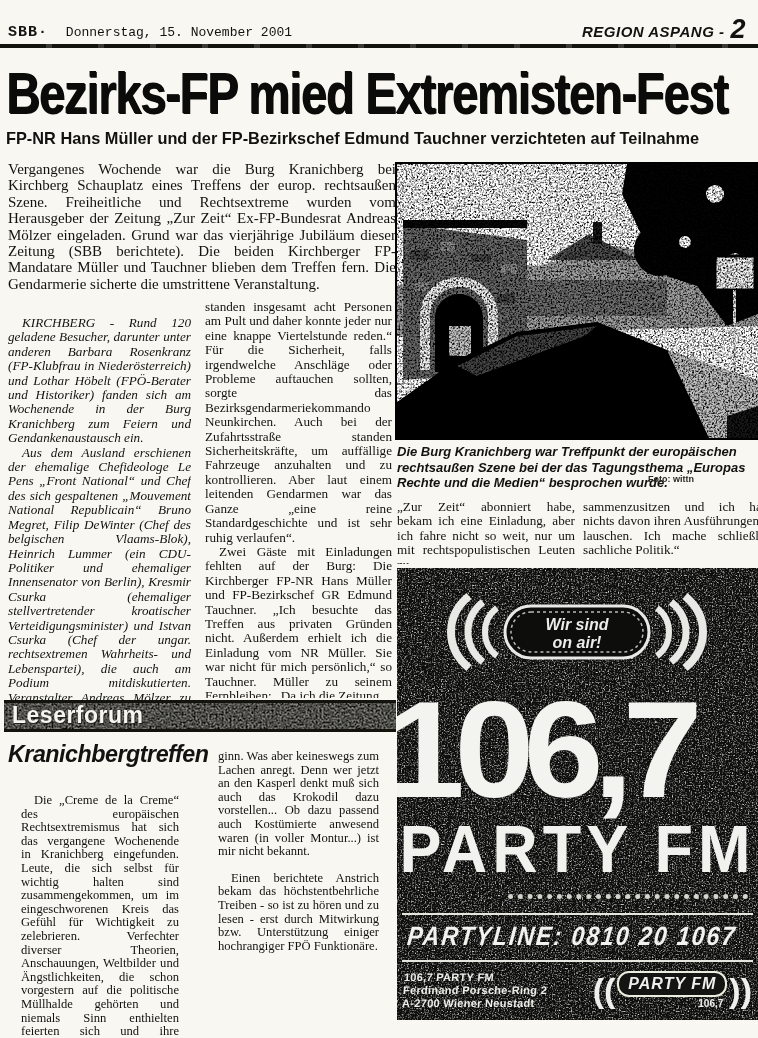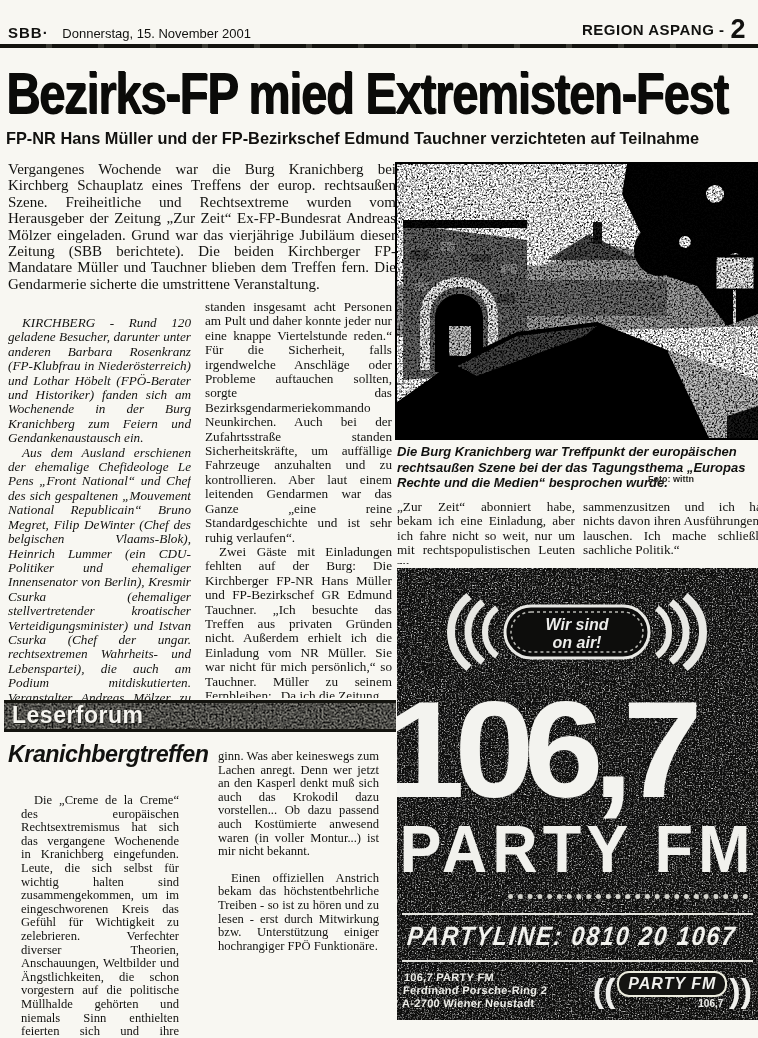--- a/index.html
+++ b/index.html
@@ -3,24 +3,24 @@
 <meta charset="utf-8">
 <style>
   html,body{margin:0;padding:0;background:#d8d6d0;}
   .page{
     position:relative; width:758px; height:1038px; margin:0 auto;
     background:#f8f7f2; overflow:hidden; color:#121210;
     font-family:"Liberation Serif", serif;
   }
   .abs{position:absolute;}
   
-  .mast{left:8px; top:24px; font-family:Liberation Sans, sans-serif; font-size:13px;}
+  .mast{left:8px; top:24px; font-family:Liberation Mono, monospace; font-size:13px;}
   .mast .logo{font-weight:bold; font-size:15px; letter-spacing:1px; margin-right:10px;}
   .region{right:12px; top:18px; font-family:"Liberation Sans",sans-serif; font-weight:bold;
-          font-size:15px; letter-spacing:.5px; display:flex; align-items:center; gap:6px;}
+          font-size:15px; letter-spacing:.5px; display:flex; align-items:flex-end; gap:6px;font-style:italic;}
   .region .pagenum{font-size:27px; line-height:22px;}
   .hrule{left:0; right:0; top:44px; height:4px;
          background:repeating-linear-gradient(90deg,#14140f 0 46px,#3a3a33 46px 52px);}
   
   .headline{left:6px; top:60px; font-family:"Liberation Sans",sans-serif; font-weight:bold;
             font-size:51px; letter-spacing:-1.5px; white-space:nowrap; color:#0b0b09;
             transform:scaleX(.93) scaleY(1.12); transform-origin:left top;
             text-shadow:1px 1px 0 #0b0b09;}
   .subhead{left:6px; top:129px; font-family:"Liberation Sans",sans-serif; font-weight:bold;
            font-size:17px; white-space:nowrap; transform:scaleX(.96); transform-origin:left top;}
@@ -228,21 +228,21 @@
     </svg>
     <span class="txt">Leserforum</span>
   </div>
   <div class="abs lfhead">Kranichbergtreffen</div>
   <div class="abs lfcol lfcol1">
     <p class="ind">Die „Creme de la Creme“ des europäischen Rechtsextremismus hat sich das vergangene Wochenende in Kranichberg eingefunden. Leute, die sich selbst für wichtig halten sind zusammengekommen, um im eingeschworenen Kreis das Gefühl für Wichtigkeit zu zelebrieren. Verfechter diverser Theorien, Anschauungen, Weltbilder und Ängstlichkeiten, die schon vorgestern auf die politische Müllhalde gehörten und niemals Sinn enthielten feierten sich und ihre Lebensfrustration selbst.</p>
     <p class="ind">Der Wochenende war gut gewählt</p>
   </div>
   <div class="abs lfcol lfcol2">
     <p>ginn. Was aber keineswegs zum Lachen anregt. Denn wer jetzt an den Kasperl denkt muß sich auch das Krokodil dazu vorstellen... Ob dazu passend auch Kostümierte anwesend waren (in voller Montur...) ist mir nicht bekannt.</p>
-    <p class="ind">Einen offiziellen Anstrich bekam das höchstentbehrliche Treiben - so ist zu hören und zu lesen - erst durch Mitwirkung bzw. Unterstützung einiger hochrangiger FPÖ Funktionäre.</p>
+    <p class="ind">Einen berichtete Anstrich bekam das höchstentbehrliche Treiben - so ist zu hören und zu lesen - erst durch Mitwirkung bzw. Unterstützung einiger hochrangiger FPÖ Funktionäre.</p>
   </div>
 
   <svg class="abs pagegrain" width="758" height="1038" viewBox="0 0 758 1038" xmlns="http://www.w3.org/2000/svg">
     <defs>
       <filter id="sgrain" x="0" y="0" width="100%" height="100%">
         <feTurbulence type="fractalNoise" baseFrequency="0.35" numOctaves="2" seed="21" stitchTiles="stitch"></feTurbulence>
         <feColorMatrix type="matrix" values="0 0 0 0 0.2  0 0 0 0 0.2  0 0 0 0 0.18  0.9 0.9 0.9 0 -2.1"></feColorMatrix>
       </filter>
     </defs>
     <rect width="758" height="1038" filter="url(#sgrain)"></rect>

